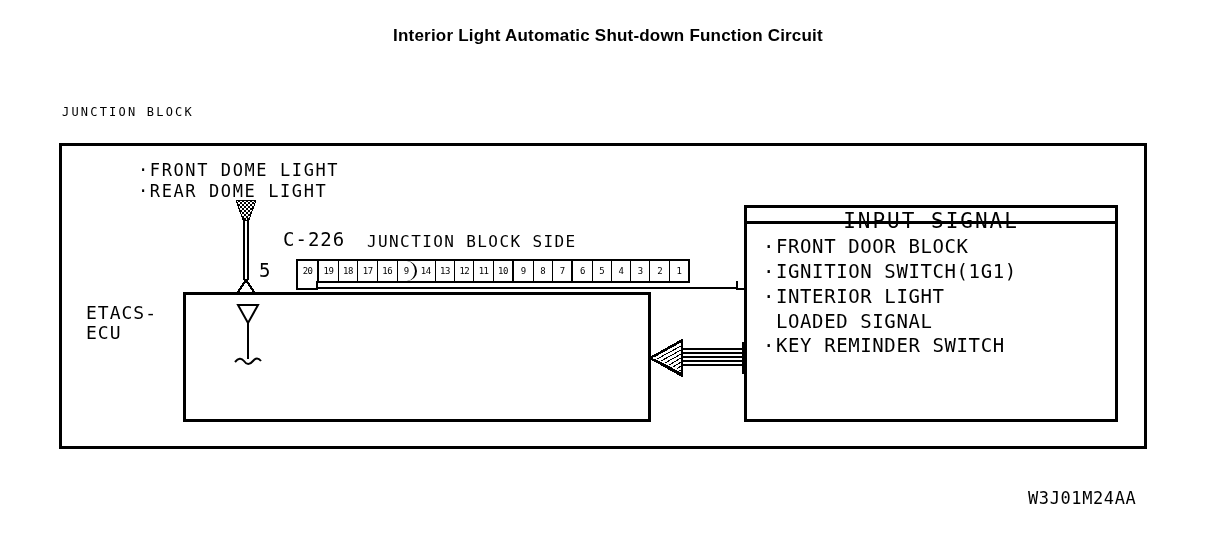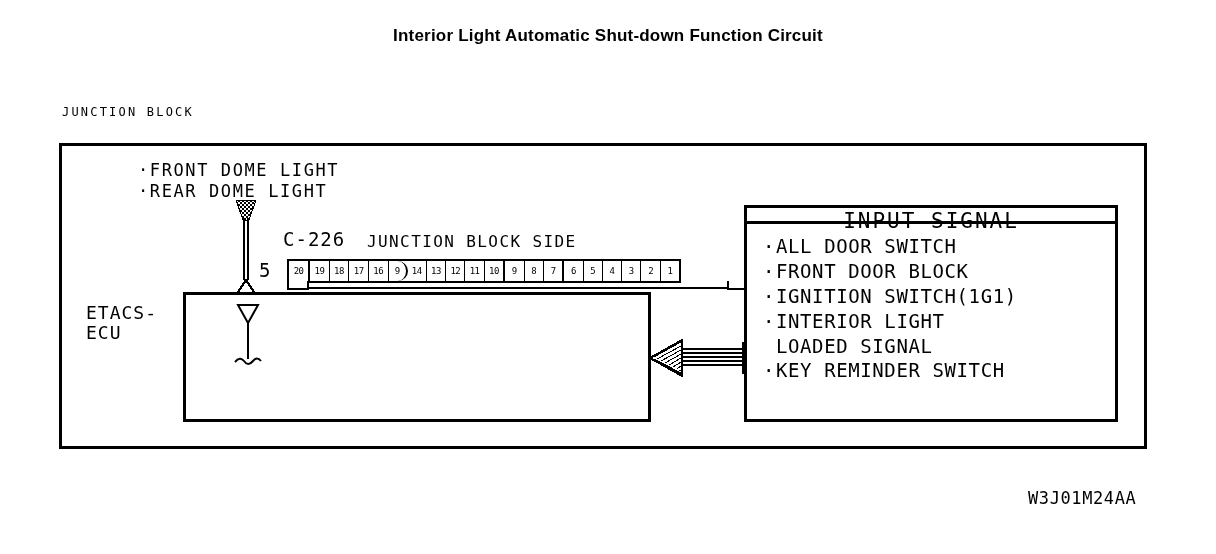--- a/index.html
+++ b/index.html
@@ -94,21 +94,21 @@
     left: 367px;
     top: 232px;
     font-size: 16px;
     letter-spacing: 1.4px;
     white-space: nowrap;
   }
 
   
   .connector {
     position: absolute;
-    left: 287px;
+    left: 296px;
     top: 259px;
     width: 462px;
     height: 32px;
   }
   .connector-shell {
     position: absolute;
     left: 0;
     top: 0;
     width: 394px;
     height: 24px;
@@ -363,21 +363,20 @@
       <line x1="10" y1="25" x2="33" y2="37"></line>
     </g>
 
     <rect x="94" y="6" width="3" height="32" fill="#000"></rect>
   </svg>
 </div>
 
 <div class="input-box">
   <div class="input-header">INPUT SIGNAL</div>
   <div class="input-list" id="input-list">
-      <div class="input-item"><span class="bullet">·</span><span>ALL DOOR SWITCH</span></div>
       <div class="input-item"><span class="bullet">·</span><span>FRONT DOOR BLOCK</span></div>
       <div class="input-item"><span class="bullet">·</span><span>IGNITION SWITCH(1G1)</span></div>
       <div class="input-item"><span class="bullet">·</span><span>INTERIOR LIGHT</span></div>
       <div class="input-subline">LOADED SIGNAL</div>
       <div class="input-item"><span class="bullet">·</span><span>KEY REMINDER SWITCH</span></div>
     </div>
 </div>
 
 <div class="ref-code">W3J01M24AA</div>
 

